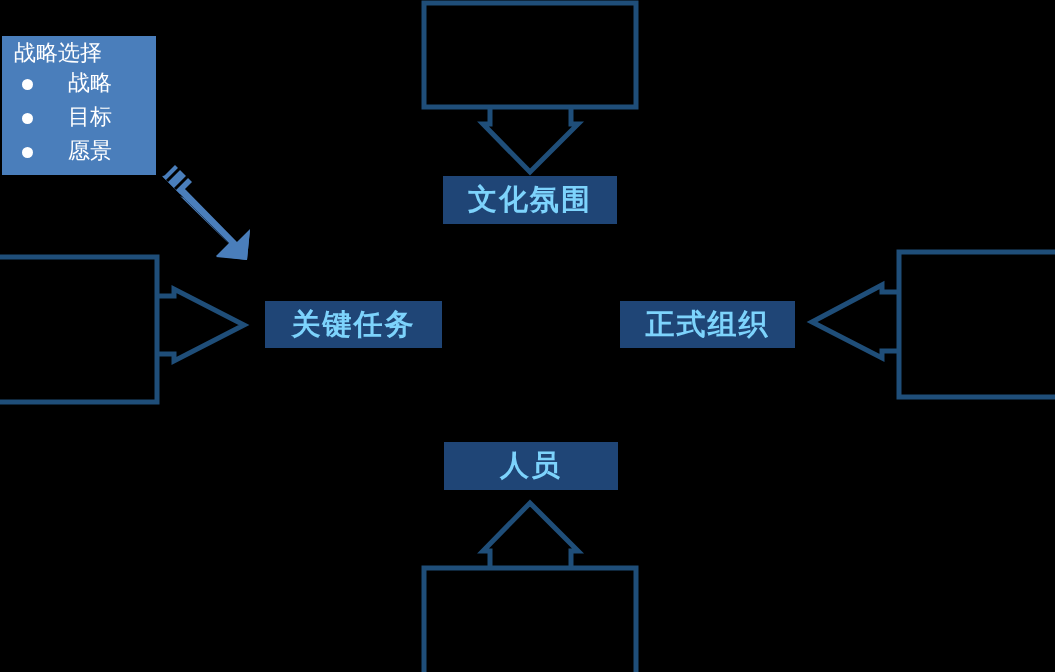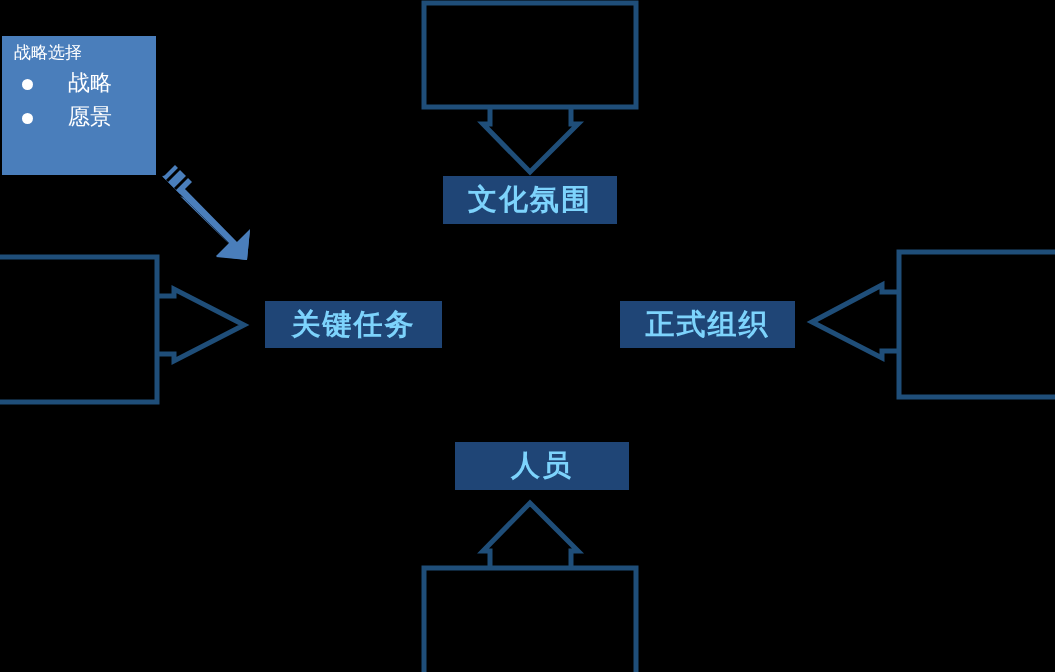--- a/index.html
+++ b/index.html
@@ -32,36 +32,36 @@
     align-items: center;
     justify-content: center;
     font-weight: bold;
     letter-spacing: 2px;
     white-space: nowrap;
     box-sizing: border-box;
   }
   #box-culture  { left: 443px; top: 176px; width: 174px; height: 48px; font-size: 29px; }
   #box-key-task { left: 265px; top: 301px; width: 177px; height: 47px; font-size: 29px; }
   #box-formal   { left: 620px; top: 301px; width: 175px; height: 47px; font-size: 29px; }
-  #box-people   { left: 455px; top: 442px; width: 174px; height: 48px; font-size: 29px; }
+  #box-people   { left: 444px; top: 442px; width: 174px; height: 48px; font-size: 29px; }
 
   
   #callout {
     position: absolute;
     left: 2px;
     top: 36px;
     width: 154px;
     height: 139px;
     background: #4a7ebb;
     color: #ffffff;
     box-sizing: border-box;
     padding: 4px 0 0 0;
   }
   #callout-title {
-    font-size: 17px;
+    font-size: 22px;
     line-height: 26px;
     padding-left: 12px;
     white-space: nowrap;
   }
   #callout-list {
     list-style: none;
     margin: 0;
     padding: 0 0 0 8px;
   }
   #callout-list li {
@@ -122,17 +122,18 @@
   <div id="box-key-task" class="label-box">关键任务</div>
 
   <div id="box-formal" class="label-box">正式组织</div>
 
   <div id="box-people" class="label-box">人员</div>
 
   <div id="callout">
     <div id="callout-title">战略选择</div>
     <ul id="callout-list">
       <li>战略</li>
+      <li>目标</li>
       <li>愿景</li>
     </ul>
   </div>
 
 </div>
 
 </body></html>

